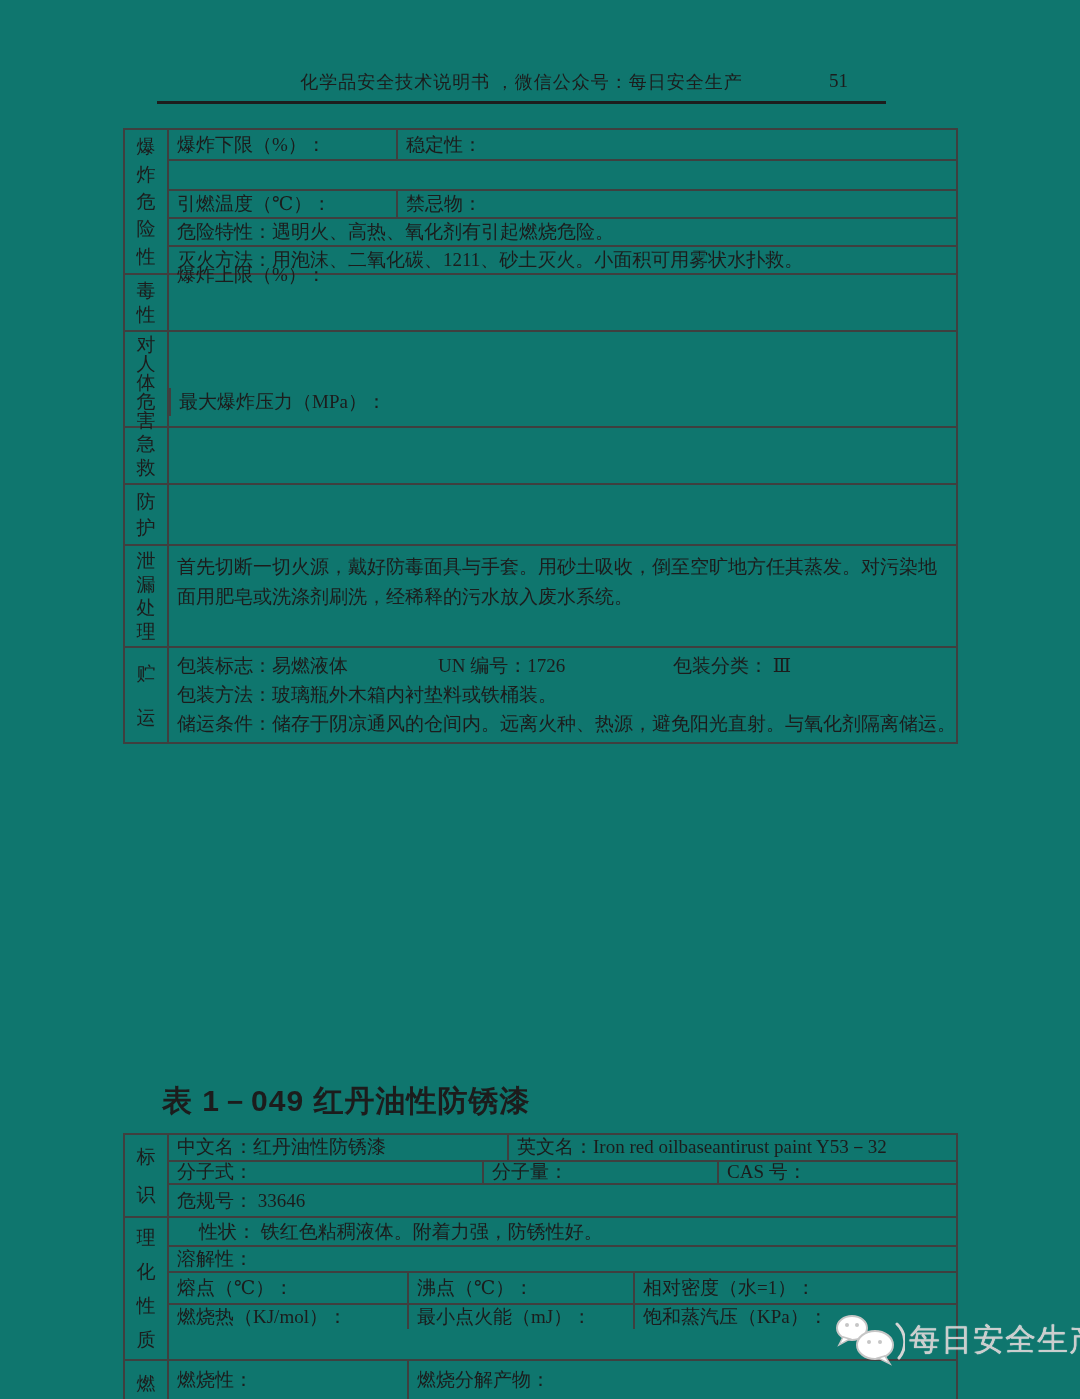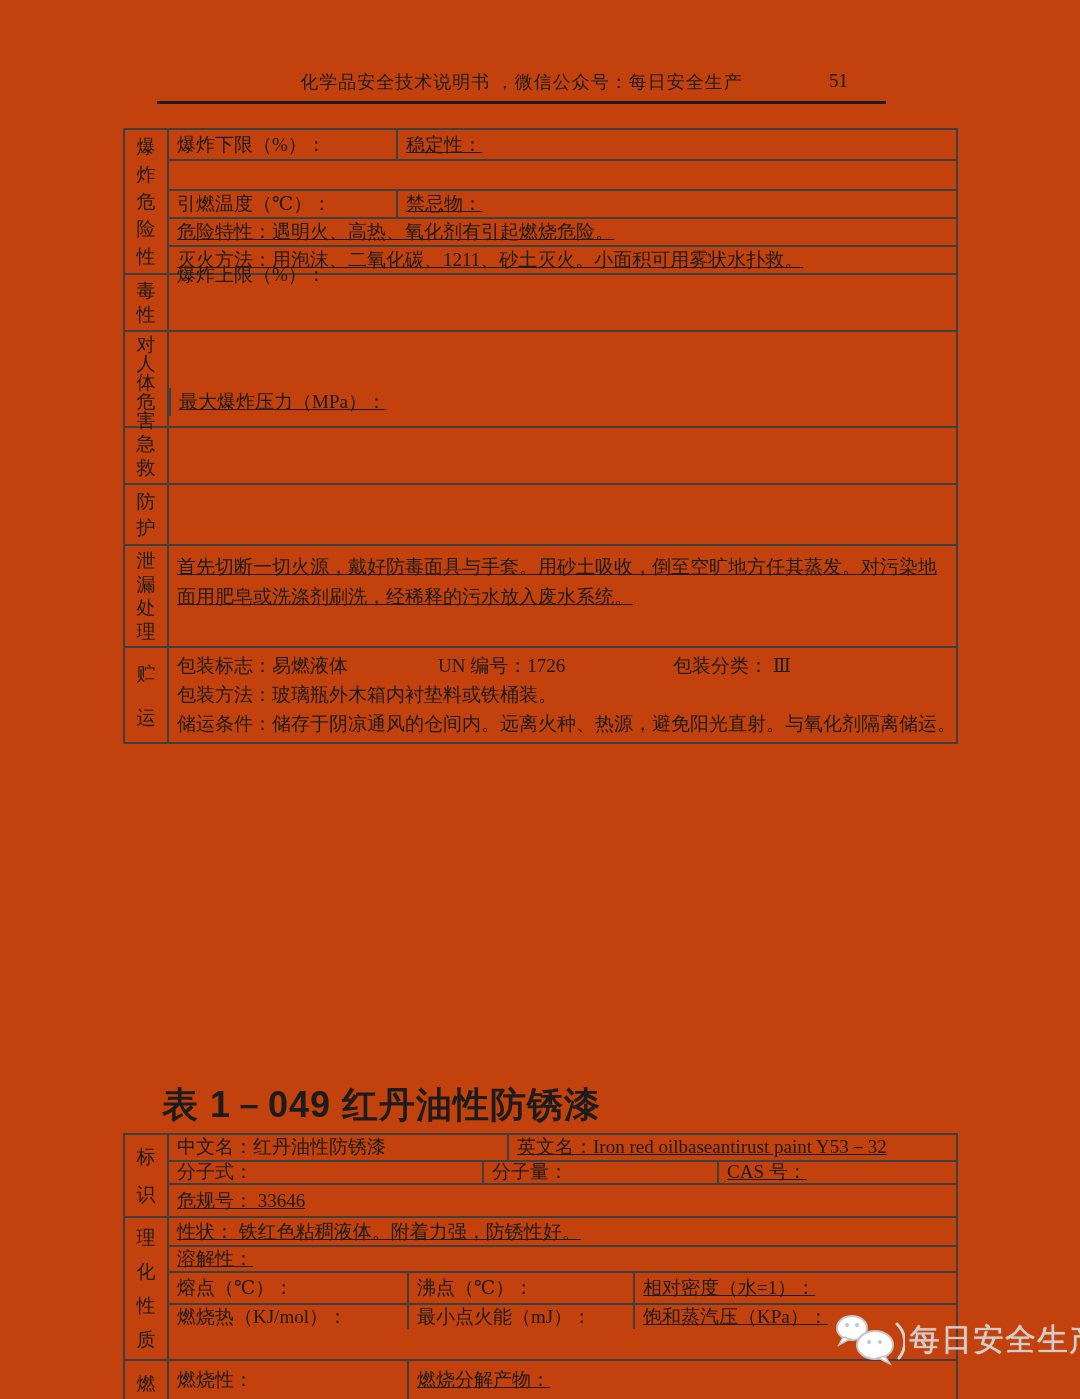--- a/index.html
+++ b/index.html
@@ -3,21 +3,21 @@
 <meta charset="utf-8">
 <style>
   :root{
     --border:#3f3f3f;
     --text:#1c1c1c;
     --watermark:#cdcdcd;
   }
   html,body{margin:0;padding:0;background:#ffffff;}
   .page{
     position:relative;width:1080px;height:1399px;margin:0 auto;
-    background:#c2410c;overflow:hidden;color:var(--text);
+    background:#0f766e;overflow:hidden;color:var(--text);
     font-family:"Liberation Serif","DejaVu Serif",serif;
   }
   
   .header{
     position:absolute;left:157px;top:70px;width:729px;
     border-bottom:3px solid #1d1d1d;padding-bottom:7px;
     text-align:center;font-size:18px;letter-spacing:1px;
   }
   .page-num{position:absolute;right:38px;top:0;font-size:19px;letter-spacing:0;}
   
@@ -34,33 +34,33 @@
     padding:3px 0;line-height:1;
   }
   .sec-body{flex:1;display:flex;flex-direction:column;min-width:0;}
   .row{display:flex;border-top:2px solid var(--border);box-sizing:border-box;align-items:stretch;min-height:0;}
   .row:first-child{border-top:none;}
   .cell{
     display:flex;align-items:center;padding:1px 8px;box-sizing:border-box;
     border-left:2px solid var(--border);min-width:0;white-space:nowrap;overflow:visible;
   }
   .cell:first-child{border-left:none;}
-  .cell.grow{flex:1;text-decoration:underline;}
+  .cell.grow{flex:1;}
   .cell.block{display:block;white-space:normal;align-items:flex-start;}
   .cell.top{align-items:flex-start;padding-top:6px;}
   .leak-text{line-height:30px;white-space:normal;}
   .storage-cell{flex:1;display:flex;flex-direction:column;justify-content:space-around;padding:4px 8px;box-sizing:border-box;}
   .storage-line{display:flex;white-space:nowrap;}
   .storage-line .w1{flex:0 0 261px;}
   .storage-line .w2{flex:0 0 235px;}
   
   .tbl2-title{
     position:absolute;left:162px;top:1081px;
     font-family:"Liberation Sans","DejaVu Sans",sans-serif;
-    font-weight:bold;font-size:36px;letter-spacing:1px;
+    font-weight:bold;font-size:30px;letter-spacing:1px;
   }
   
   .watermark{
     position:absolute;left:833px;top:1312px;z-index:5;
     display:flex;align-items:center;color:var(--watermark);
   }
   .wm-text{
     font-size:31px;letter-spacing:1px;white-space:nowrap;
     color:var(--watermark);
     text-shadow:0 0 1px #ffffff;
@@ -222,21 +222,21 @@
     </div>
 
     <div class="sec" style="height:143px;">
       <div class="sec-label">
           <span>理</span>
           <span>化</span>
           <span>性</span>
           <span>质</span>
         </div>
       <div class="sec-body">
-        <div class="row" style="height:27px;">
+        <div class="row" style="height:27px;padding-left:22px;">
           <div class="cell grow">性状： 铁红色粘稠液体。附着力强，防锈性好。</div>
         </div>
         <div class="row" style="height:26px;">
           <div class="cell grow">溶解性：</div>
         </div>
         <div class="row" style="height:32px;">
           <div class="cell" style="flex:0 0 238px;">熔点（℃）：</div>
           <div class="cell" style="flex:0 0 226px;">沸点（℃）：</div>
           <div class="cell grow">相对密度（水=1）：</div>
         </div>

